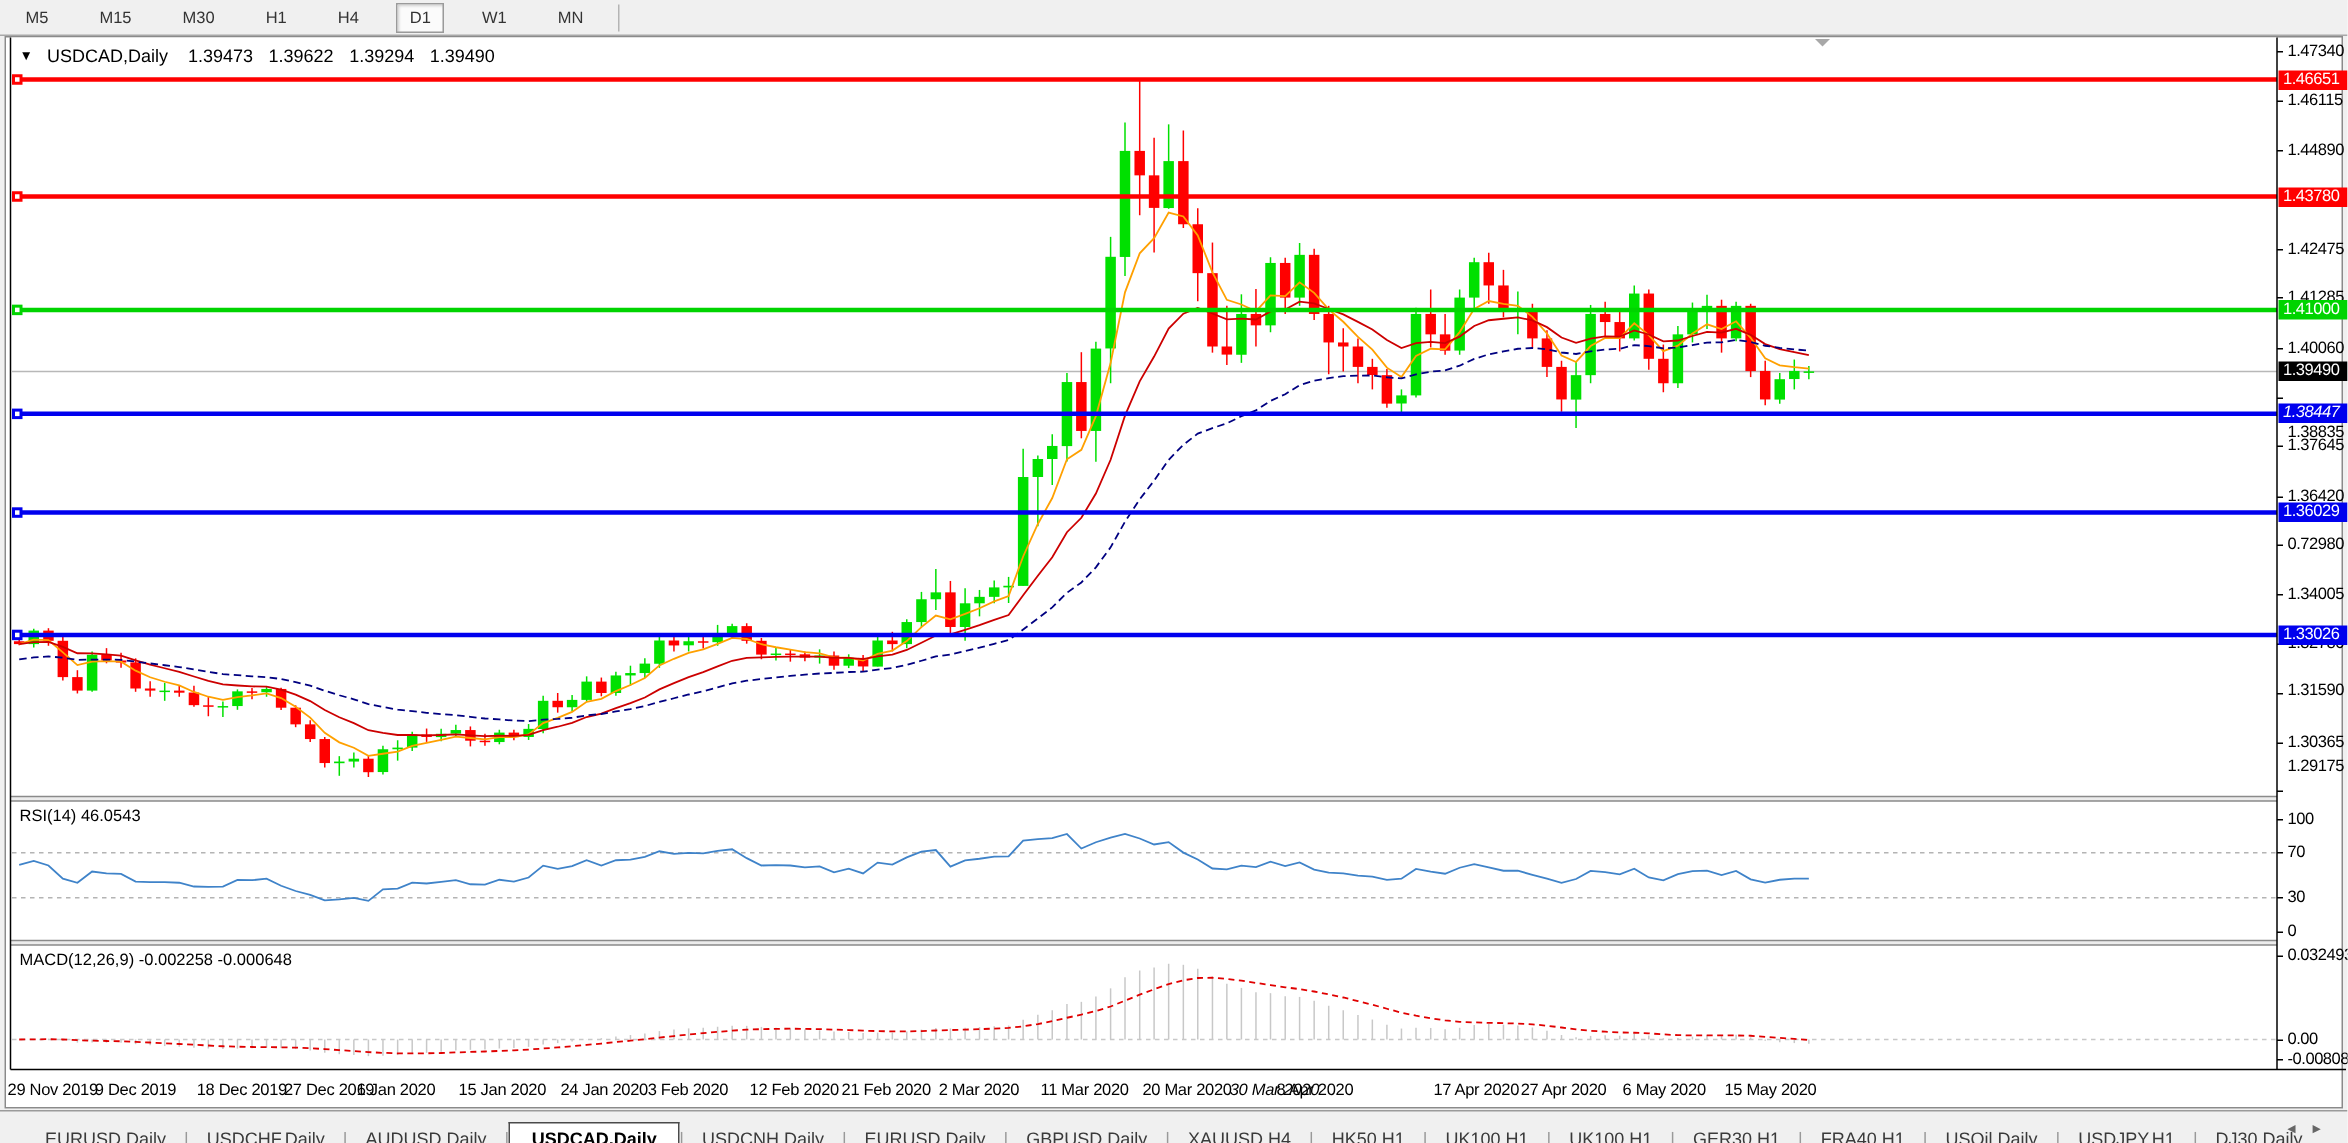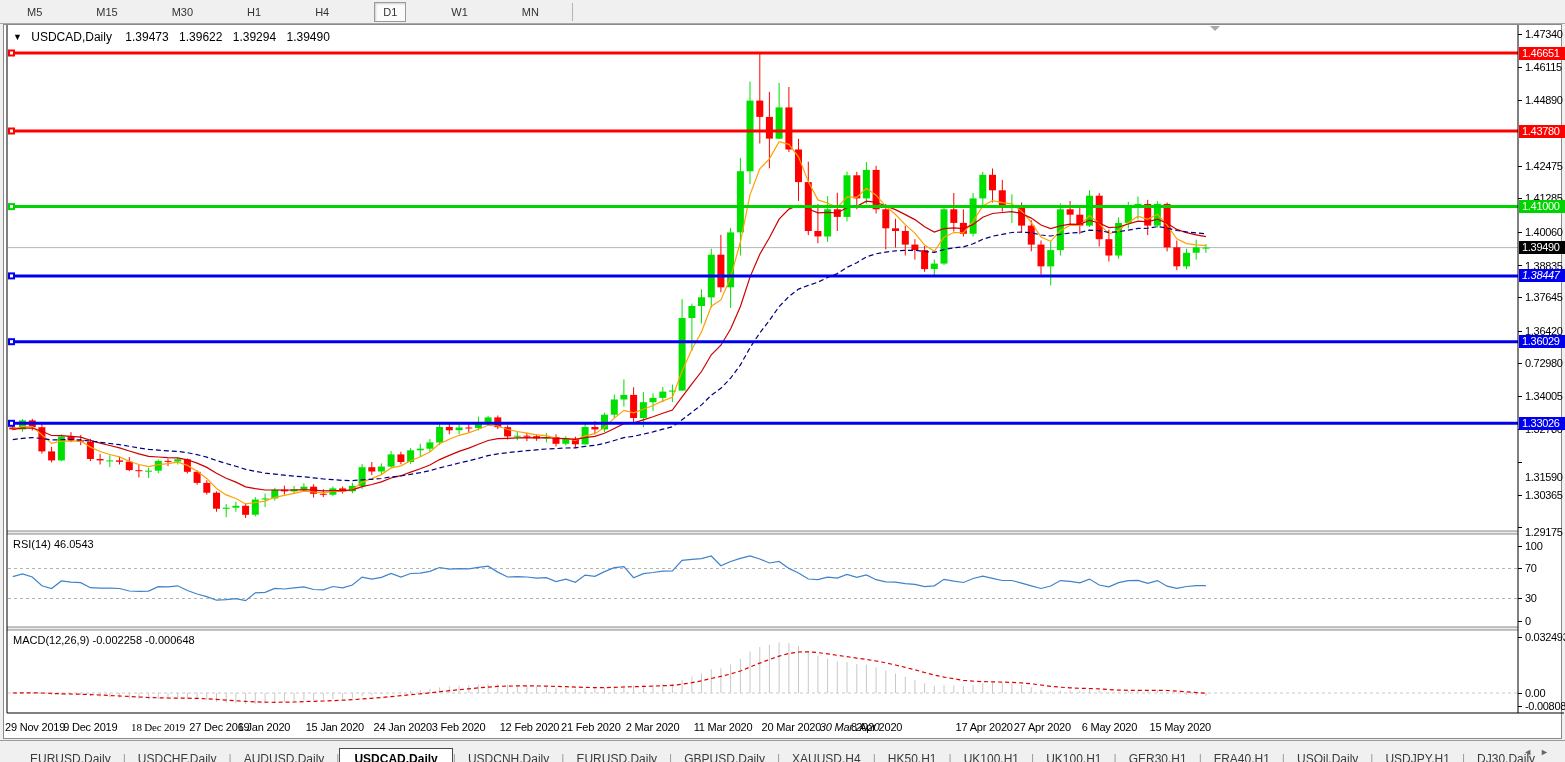--- a/index.html
+++ b/index.html
@@ -6,21 +6,21 @@
   body{
     width:1565px;height:762px;position:relative;overflow:hidden;
     background:#f0f0f0;font-family:"Liberation Sans",sans-serif;
     -webkit-user-select:none;user-select:none;
   }
   #toolbar{
     position:absolute;left:0;top:0;width:1565px;height:24px;
     background:#f0f0f0;border-bottom:1px solid #a8a8a8;
     display:flex;align-items:center;box-sizing:border-box;z-index:8;
   }
-  .tfbtn{font-size:11px;color:#333;padding:3px 8px;margin:0 18px;border:1px solid transparent}
+  .tfbtn{font-size:11px;color:#333;padding:3px 8px;margin:0 8px;border:1px solid transparent}
   .tfbtn.active{background:#fbfbfb;border:1px solid #9a9a9a;box-shadow:inset 1px 1px 2px rgba(0,0,0,.18)}
   .tbsep{width:1px;height:18px;background:#b4b4b4;margin:0 6px}
   #chart-frame{
     position:absolute;left:3px;top:24px;width:1559px;height:715px;
     background:#fff;border:1px solid #8a8a8a;box-sizing:border-box;z-index:0;
   }
   #chart-svg{position:absolute;left:0;top:0;width:1565px;height:762px;z-index:1;pointer-events:none}
   #plot-hit{position:absolute;left:7px;top:25px;width:1511px;height:688px;z-index:2}
   #chart-title{position:absolute;left:13px;top:30px;font-size:12px;color:#000;z-index:5;white-space:nowrap}
   #chart-title .tri{font-size:9px;margin-right:6px;vertical-align:1px}
@@ -534,37 +534,37 @@
 <div class="tick" style="top: 61.0765px;">1.46115</div>
 <div class="dashmark" style="top: 67.0765px;"></div>
 <div class="tick" style="top: 94.3649px;">1.44890</div>
 <div class="dashmark" style="top: 100.365px;"></div>
 <div class="tick" style="top: 159.991px;">1.42475</div>
 <div class="dashmark" style="top: 165.991px;"></div>
 <div class="tick" style="top: 192.328px;">1.41285</div>
 <div class="dashmark" style="top: 198.328px;"></div>
 <div class="tick" style="top: 225.616px;">1.40060</div>
 <div class="dashmark" style="top: 231.616px;"></div>
-<div class="tick" style="top: 246px; margin-top: 14px;">1.38835</div>
+<div class="tick" style="top: 268px; margin-top: 14px;">1.38835</div>
 <div class="dashmark" style="top: 264.905px;"></div>
 <div class="tick" style="top: 291.242px;">1.37645</div>
 <div class="dashmark" style="top: 297.242px;"></div>
 <div class="tick" style="top: 324.53px;">1.36420</div>
 <div class="dashmark" style="top: 330.53px;"></div>
 <div class="tick" style="top: 356.868px;">0.72980</div>
 <div class="dashmark" style="top: 362.868px;"></div>
 <div class="tick" style="top: 390.156px;">1.34005</div>
 <div class="dashmark" style="top: 396.156px;"></div>
 <div class="tick" style="top: 423.445px;">1.32780</div>
 <div class="dashmark" style="top: 429.445px;"></div>
-<div class="tick" style="top: 471px;">1.31590</div>
+<div class="tick" style="top: 454px;">1.31590</div>
 <div class="dashmark" style="top: 461.782px;"></div>
 <div class="tick" style="top: 489.07px;">1.30365</div>
 <div class="dashmark" style="top: 495.07px;"></div>
-<div class="tick" style="top: 526px;">1.29175</div>
+<div class="tick" style="top: 505px;">1.29175</div>
 <div class="dashmark" style="top: 527.408px;"></div>
 <div class="tick" style="top: 539.5px;">100</div>
 <div class="dashmark" style="top: 545.5px;"></div>
 <div class="tick" style="top: 562px;">70</div>
 <div class="dashmark" style="top: 568px;"></div>
 <div class="tick" style="top: 592px;">30</div>
 <div class="dashmark" style="top: 598px;"></div>
 <div class="tick" style="top: 614.5px;">0</div>
 <div class="dashmark" style="top: 620.5px;"></div>
 <div class="tick" style="top: 631.499px;">0.032493</div>
@@ -575,21 +575,21 @@
 <div class="dashmark" style="top: 706.187px;"></div>
 <div class="badge" style="top: 46.5112px; background: rgb(255, 0, 0);">1.46651</div>
 <div class="badge" style="top: 124.528px; background: rgb(255, 0, 0);">1.43780</div>
 <div class="badge" style="top: 200.073px; background: rgb(0, 212, 0);">1.41000</div>
 <div class="badge" style="top: 269.448px; background: rgb(0, 0, 238); font-style: italic;">1.38447</div>
 <div class="badge" style="top: 335.156px; background: rgb(0, 0, 238);">1.36029</div>
 <div class="badge" style="top: 416.76px; background: rgb(0, 0, 238);">1.33026</div>
 <div class="badge" style="top: 241.106px; background: rgb(0, 0, 0);">1.39490</div>
 <div class="datelbl" style="left: 5px;">29 Nov 2019</div>
 <div class="datelbl" style="left: 63.2px;">9 Dec 2019</div>
-<div class="datelbl" style="left: 131.1px; font-family: Liberation Serif, serif;">18 Dec 2019</div>
+<div class="datelbl" style="left: 131.1px;">18 Dec 2019</div>
 <div class="datelbl" style="left: 189.3px;">27 Dec 2019</div>
 <div class="datelbl" style="left: 237.8px;">6 Jan 2020</div>
 <div class="datelbl" style="left: 305.7px; text-align: right;">15 Jan 2020</div>
 <div class="datelbl" style="left: 373.6px;">24 Jan 2020</div>
 <div class="datelbl" style="left: 431.8px;">3 Feb 2020</div>
 <div class="datelbl" style="left: 499.7px;">12 Feb 2020</div>
 <div class="datelbl" style="left: 561px;">21 Feb 2020</div>
 <div class="datelbl" style="left: 625.8px;">2 Mar 2020</div>
 <div class="datelbl" style="left: 693.7px;">11 Mar 2020</div>
 <div class="datelbl" style="left: 761.6px;">20 Mar 2020</div>

